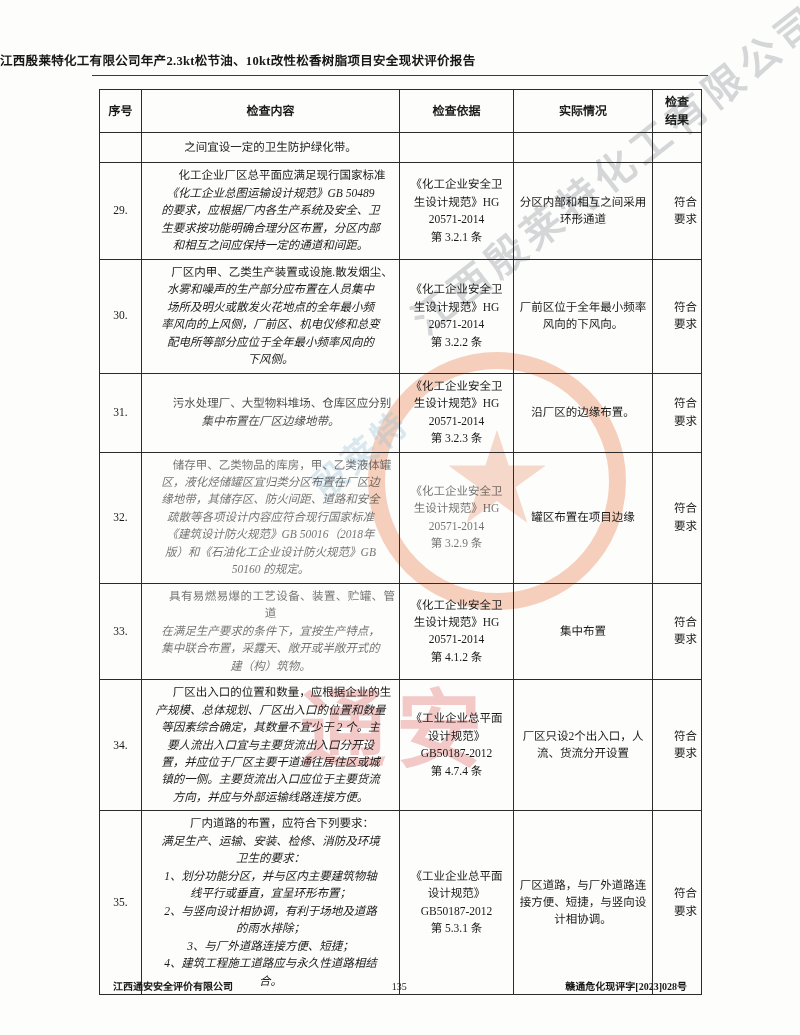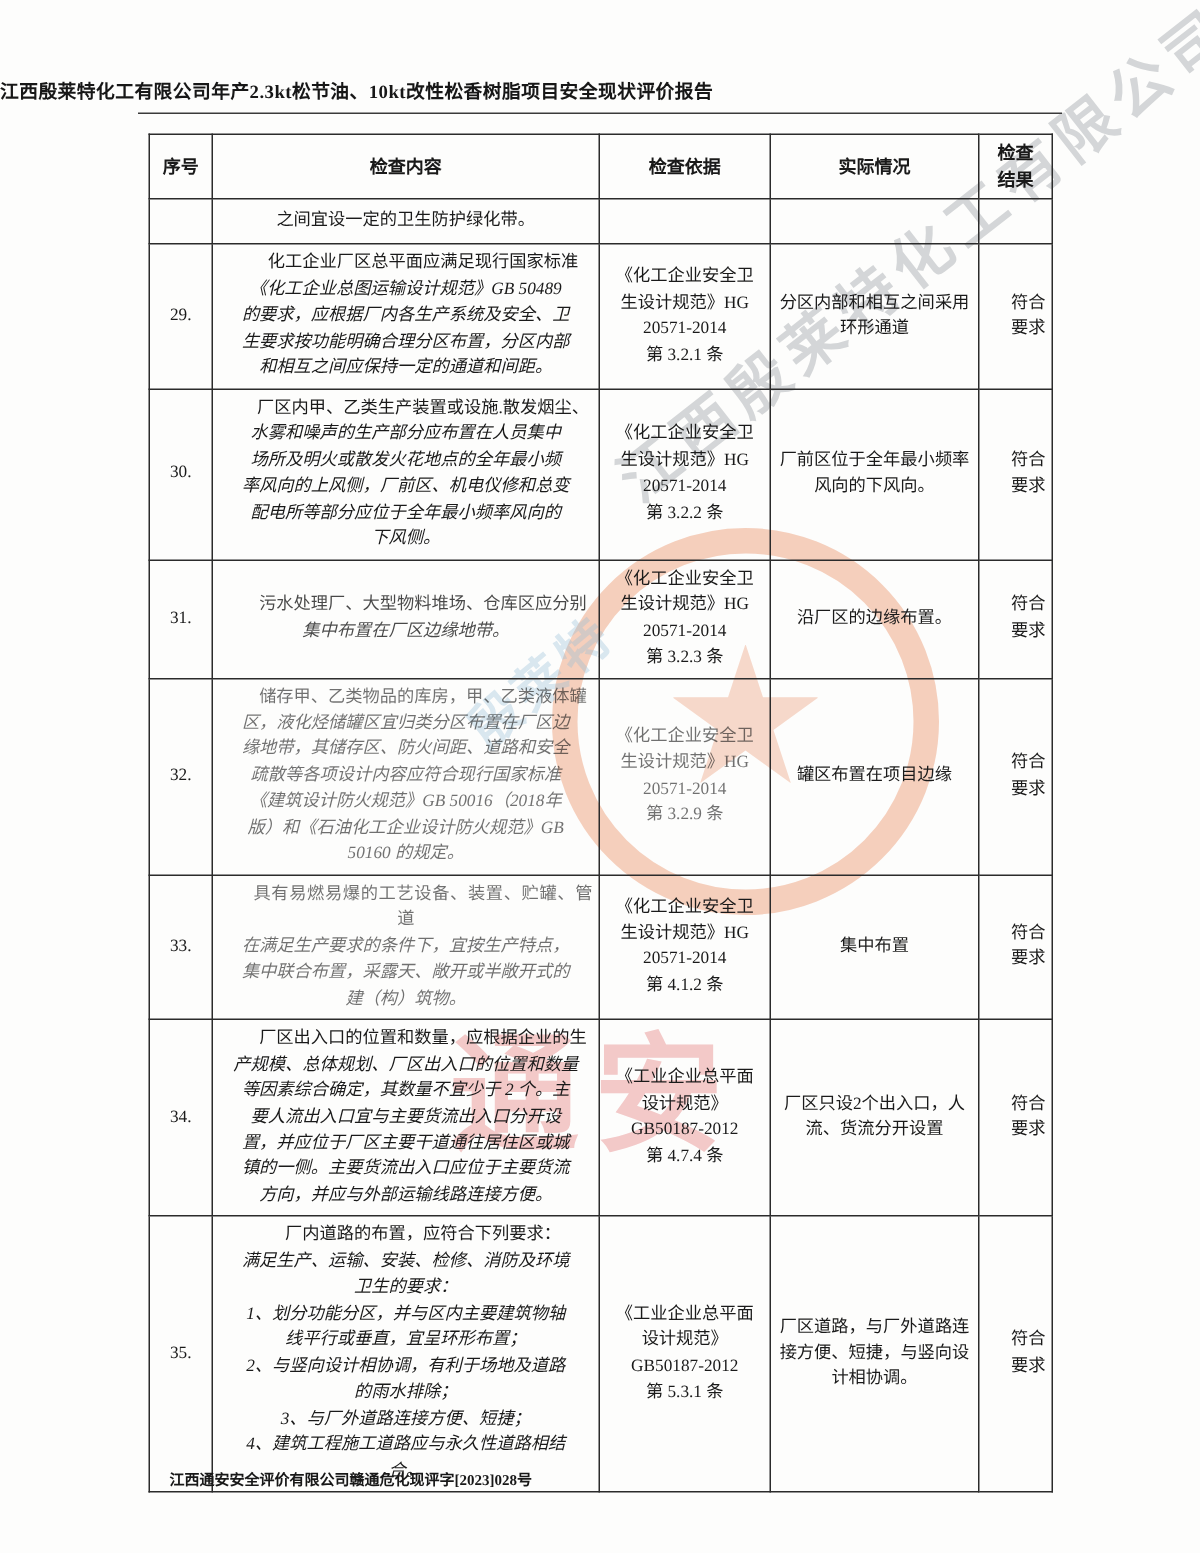--- a/index.html
+++ b/index.html
@@ -417,16 +417,17 @@
               <span class="rl">符合</span>
               <span class="rl">要求</span>
             </td>
           </tr>
         </tbody>
     </table>
   </div>
 
   <div class="doc-footer">
     <div class="footer-left">江西通安安全评价有限公司</div>
+    <div class="footer-center">135</div>
     <div class="footer-right">赣通危化现评字[2023]028号</div>
   </div>
 
 </div>
 
 </body></html>

